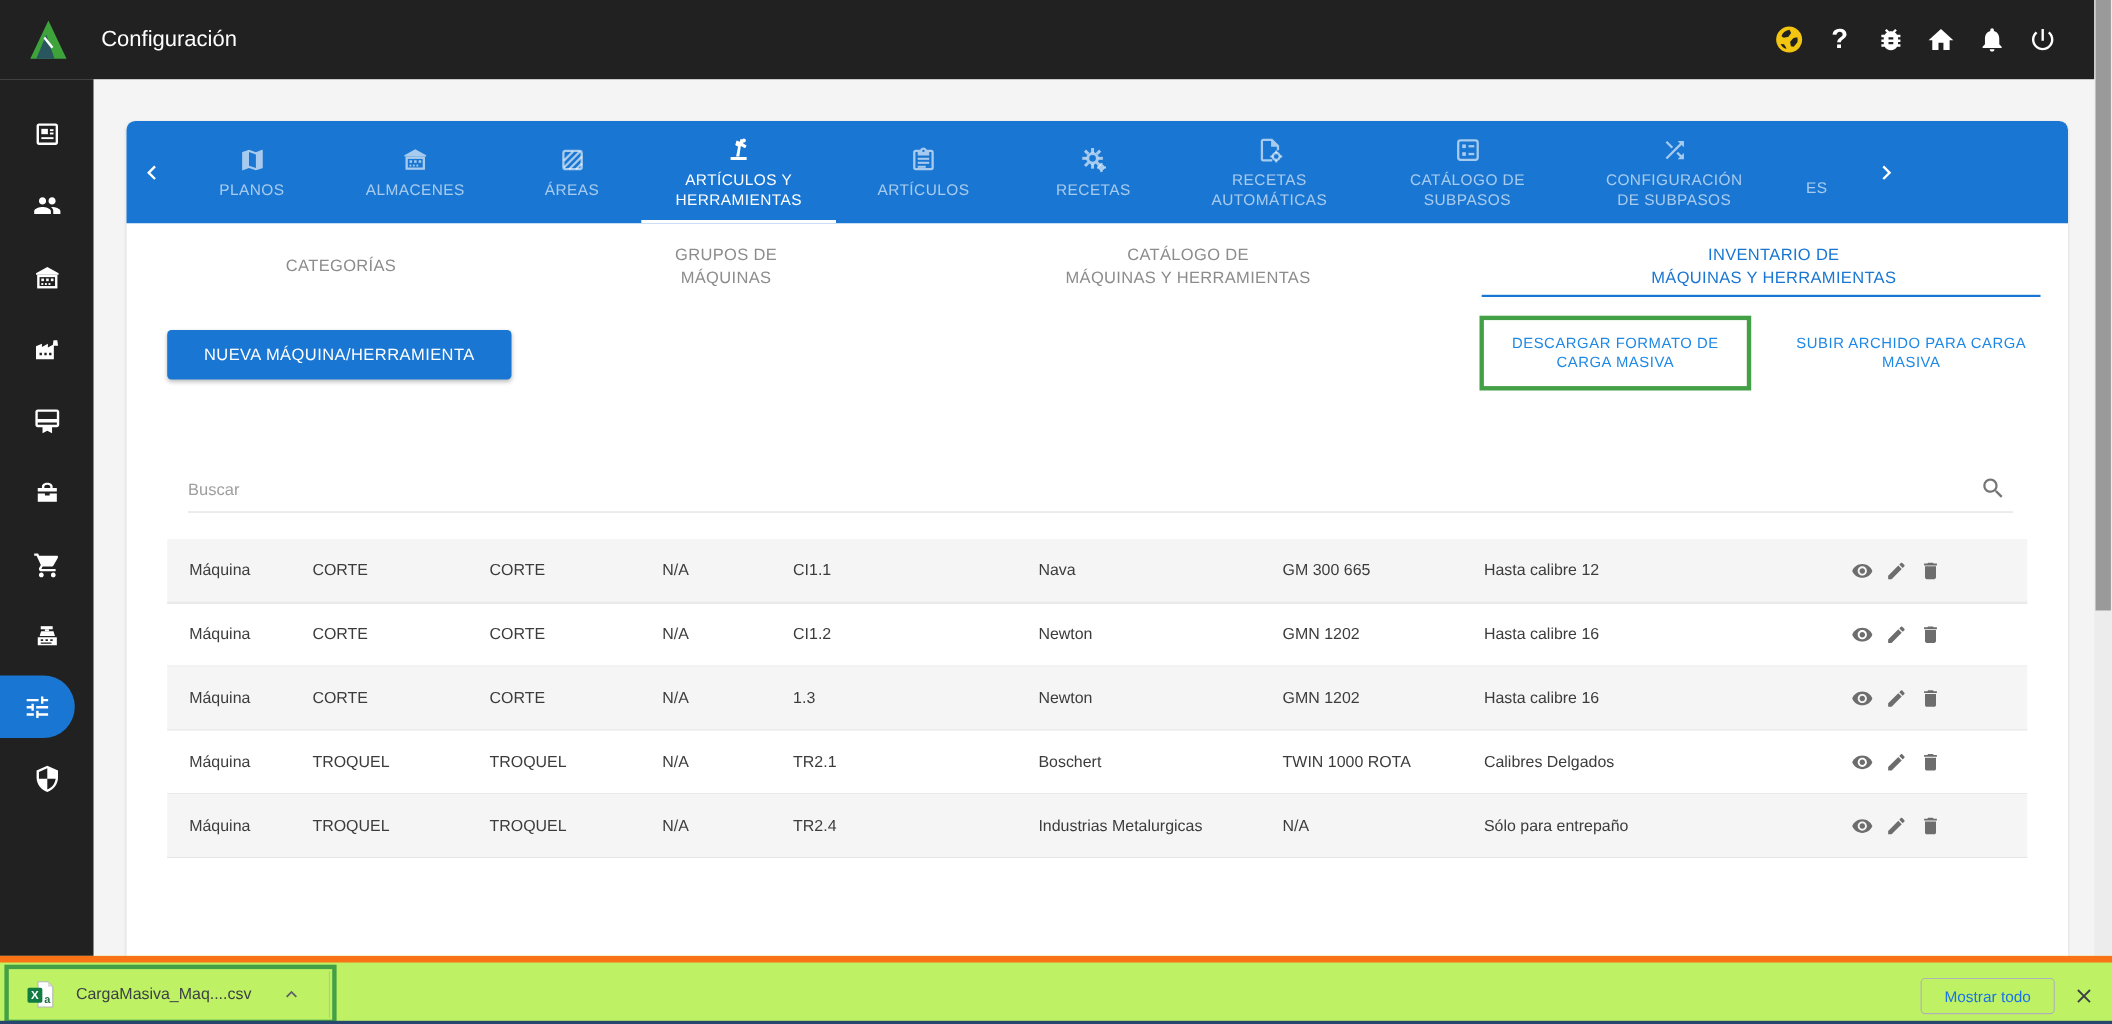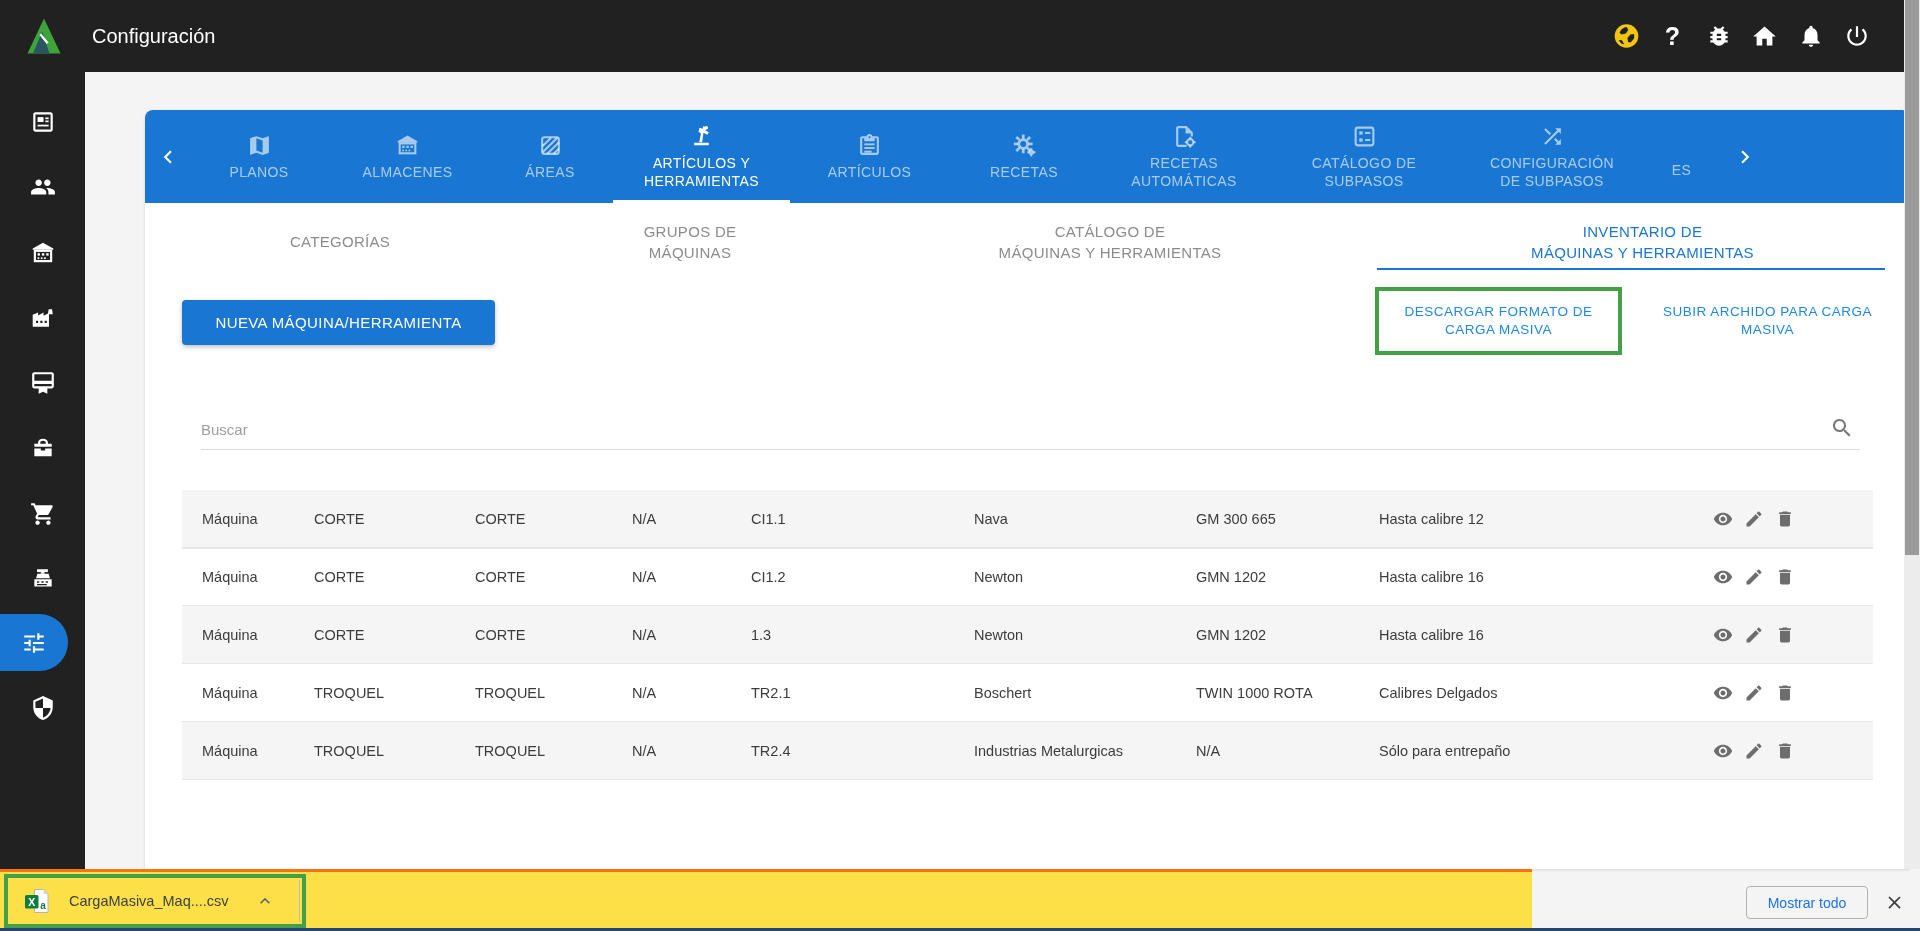--- a/index.html
+++ b/index.html
@@ -22,21 +22,21 @@
   .sitem { position:absolute; left:0; width:85px; height:40px; display:flex; align-items:center; justify-content:center;
     color:#fff; cursor:pointer; }
   .sitem svg.i { width:26px; height:26px; }
   .pill { position:absolute; left:0; top:542px; width:68px; height:57px; background:#1976d2;
     border-radius:0 28.5px 28.5px 0; display:flex; align-items:center; justify-content:center; color:#fff; cursor:pointer; }
   .pill svg.i { width:26px; height:26px; }
 
   
   .content { position:absolute; left:85px; top:72px; width:1819px; height:797px; background:#f4f4f4; }
   .card { position:absolute; left:30px; top:38px; width:1765px; height:759px; background:#fff;
-    border-radius:8px 8px 0 0; box-shadow:0 1px 3px rgba(0,0,0,.12);margin-left:30px; }
+    border-radius:8px 8px 0 0; box-shadow:0 1px 3px rgba(0,0,0,.12); }
 
   
   .tabbar { position:relative; height:93px; background:#1976d2; border-radius:8px 8px 0 0;
     display:flex; align-items:stretch; overflow:hidden; }
   .tab { display:flex; flex-direction:column; align-items:center; justify-content:center;
     color:rgba(255,255,255,.62); font-size:14px; font-weight:500; letter-spacing:.4px;
     text-align:center; line-height:18px; cursor:pointer; position:relative; }
   .tab svg.i { width:25px; height:25px; margin-bottom:5px; }
   .tab.active { color:#fff; }
   .tab.active::after { content:""; position:absolute; left:0; right:0; bottom:0; height:3px; background:#fff; }
@@ -56,40 +56,40 @@
     color:#fff; font-size:15px; font-weight:500; letter-spacing:.4px; border:none; border-radius:4px;
     cursor:pointer; box-shadow:0 2px 4px rgba(0,0,0,.25); font-family:inherit; }
   .hl-download { position:absolute; left:1230px; top:177px; width:247px; height:68px;
     border:4px solid #43a047; display:flex; align-items:center; justify-content:center; }
   .btn-link { color:#1e88e5; font-size:13.5px; font-weight:500; letter-spacing:.5px; line-height:18px;
     text-align:center; cursor:pointer; background:none; border:none; font-family:inherit; }
   .btn-upload { position:absolute; left:1495px; top:182px; width:255px; height:58px;
     display:flex; align-items:center; justify-content:center; }
 
   
-  .searchrow { position:absolute; left:56px; top:300px; width:1659px; height:44px; }
+  .searchrow { position:absolute; left:56px; top:316px; width:1659px; height:44px; }
   .searchrow input { width:100%; height:40px; border:none; outline:none; border-bottom:1px solid #dcdcdc;
     font-size:15px; color:#444; font-family:inherit; background:transparent; padding-right:40px; }
   .searchrow input::placeholder { color:#9e9e9e; }
   .searchicon { position:absolute; right:6px; top:6px; width:24px; height:24px; color:#757575; cursor:pointer; }
 
   
   .table { position:absolute; left:37px; top:380px; width:1691px; }
   .thead, .trow { display:grid; grid-template-columns:112px 161px 157px 119px 223px 222px 183px 326px 1fr;
     padding-left:20px; align-items:center; }
   .thead { height:59px; color:#757575; font-size:15.5px; }
   .trow { height:58px; border-bottom:1px solid #e7e7e7; font-size:14.5px; color:#3c3c3c; }
   .trow:nth-child(2) { border-top:1px solid #e7e7e7; }
   .trow.alt { background:#f5f5f5; }
   .acts { display:flex; align-items:center; gap:11px; padding-left:8px; color:#6d6d6d; }
   .acts .ab { width:20px; height:20px; cursor:pointer; }
 
   
-  .shelf { position:absolute; left:0; top:869px; width:1532px; height:62px; background:#fde047;
-    border-top:3px solid #f97316; z-index:10; }
+  .shelf { position:absolute; left:0; top:869px; width:1920px; height:62px; background:#bef264;
+    border-top:6px solid #f97316; z-index:10; }
   .shelf .edge { position:absolute; left:0; bottom:0; width:1920px; height:3px; background:#27466d; }
   .hl-chip { position:absolute; left:4px; top:2px; width:302px; height:54px; border:4px solid #43a047;
     display:flex; align-items:center; cursor:pointer; }
   .chip-inner { display:flex; align-items:center; width:100%; height:100%; position:relative; padding-left:16px; }
   .chip-inner .fname { margin-left:17px; font-size:14.5px; color:#3c4043; }
   .chip-inner .caret { margin-left:26px; width:20px; height:20px; color:#5f6368; cursor:pointer; }
   .chip-div { position:absolute; right:2px; top:2px; bottom:2px; width:1px; background:#bdbdbd; }
   .btn-showall { position:absolute; left:1746px; top:14px; width:122px; height:33px; background:transparent;
     border:1px solid #aeb1b5; border-radius:4px; color:#1a73e8; font-size:14px; cursor:pointer; font-family:inherit; }
   .shelf-x { position:absolute; left:1884px; top:20px; width:21px; height:21px; color:#3c4043; cursor:pointer; }

